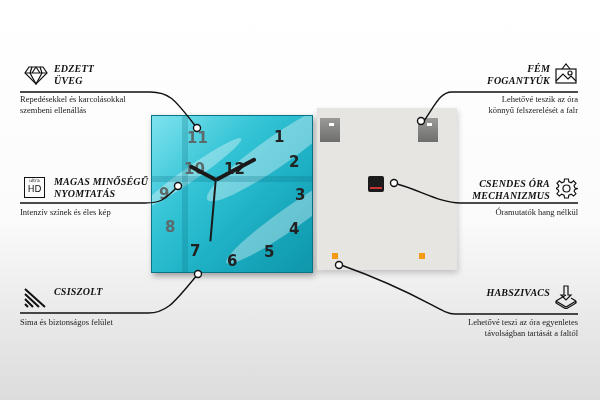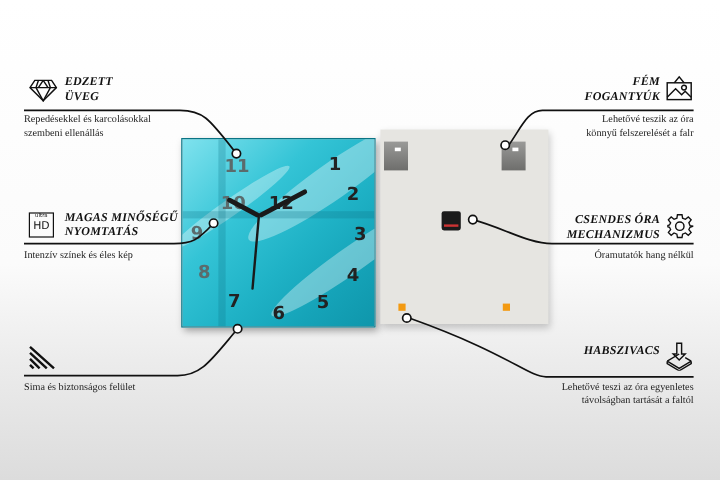--- a/index.html
+++ b/index.html
@@ -111,20 +111,21 @@
   <div>Intenzív színek és éles kép</div>
 </div>
 
 <div class="feature left" style="left:24px;top:286px;">
   <svg class="icon" width="22" height="20" style="left:0;top:2px;">
     <g stroke="#111" stroke-width="2">
         <path d="M1,1 L21,19 M1,6 L15,19 M1,11 L9,19 M1,16 L4,19"></path>
       </g>
   </svg>
   <div class="ftitle" style="position:absolute;left:30px;top:0;width:120px;">
+    <div>CSISZOLT</div>
   </div>
 </div>
 <div class="fdesc" style="position:absolute;left:20px;top:317px;width:180px;">
   <div>Sima és biztonságos felület</div>
 </div>
 
 <div class="feature right" style="left:450px;top:63px;width:128px;">
   <div class="ftitle" style="position:absolute;right:28px;top:0;width:120px;">
     <div>FÉM</div>
     <div>FOGANTYÚK</div>

